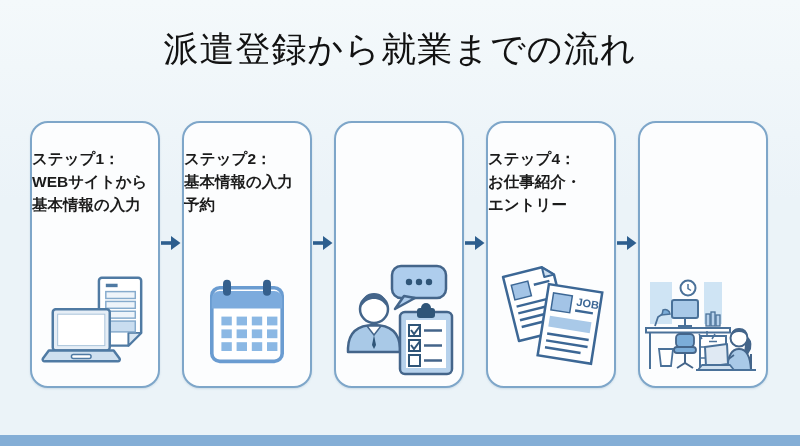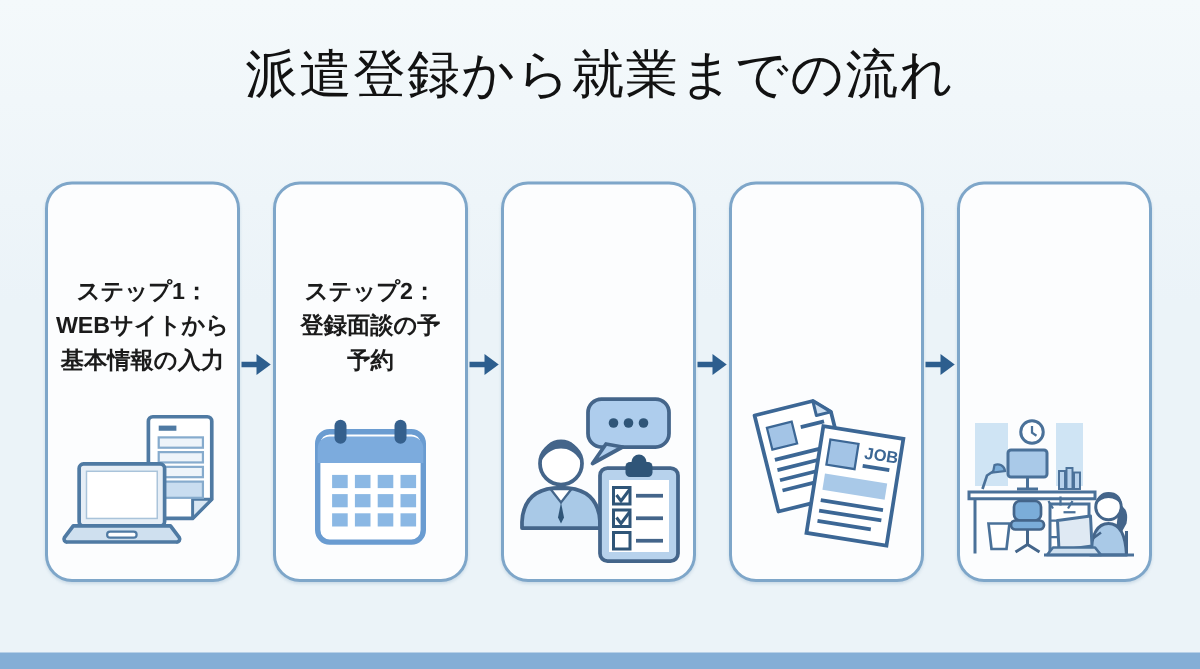--- a/index.html
+++ b/index.html
@@ -28,24 +28,22 @@
     background: var(--card-bg, #fcfdfe);
     border: 2.5px solid var(--card-border, #7ea6c9);
     border-radius: 18px;
     box-shadow: 0 1px 2px rgba(110,150,185,0.25);
   }
   .card-title {
     padding-top: 24px;
     font-size: 15.5px;
     font-weight: 700;
     line-height: 23px;
-    text-align: center;
     white-space: pre-line;
     color: var(--step-text-color, #1b1b1b);
-    margin-top: 36px;
   }
   .card-icon {
     position: absolute;
     bottom: 10px; left: 0; right: 0;
     display: flex;
     align-items: flex-end;
     justify-content: center;
   }
   .arrow {
     position: absolute;
@@ -92,21 +90,21 @@
 
 <div class="arrow" style="left:160px">
   <svg width="22" height="20" viewBox="0 0 22 20">
     <path d="M1 10 H13" stroke="#2d5e8e" stroke-width="3.6" fill="none"></path>
     <path d="M11 3 L20.5 10 L11 17 Z" fill="#2d5e8e"></path>
   </svg>
 </div>
 
 <div class="card" style="left:182px">
   <div class="card-title">ステップ2：
-登録面談の予
+基本情報の入力
 予約</div>
   <div class="card-icon" style="bottom:16px">
     <svg width="96" height="94" viewBox="0 0 120 112">
       <rect x="16" y="12" width="88" height="92" rx="10" fill="#ffffff" stroke="#6a9cd1" stroke-width="4.5"></rect>
       <path d="M16 26 a10 10 0 0 1 10 -10 h68 a10 10 0 0 1 10 10 v12 h-88 z" fill="#7cabdd"></path>
       <rect x="30" y="2" width="10" height="20" rx="5" fill="#35608d"></rect>
       <rect x="80" y="2" width="10" height="20" rx="5" fill="#35608d"></rect>
       <g fill="#8bb8e4">
         <rect x="28" y="48" width="13" height="11"></rect>
           <rect x="47" y="48" width="13" height="11"></rect>
@@ -168,20 +166,23 @@
 </div>
 
 <div class="arrow" style="left:464px">
   <svg width="22" height="20" viewBox="0 0 22 20">
     <path d="M1 10 H13" stroke="#2d5e8e" stroke-width="3.6" fill="none"></path>
     <path d="M11 3 L20.5 10 L11 17 Z" fill="#2d5e8e"></path>
   </svg>
 </div>
 
 <div class="card" style="left:486px">
+  <div class="card-title">ステップ4：
+お仕事紹介・
+エントリー</div>
   <div class="card-icon">
     <svg width="118" height="122" viewBox="0 0 118 122">
       <g transform="rotate(-14 44 56)">
         <path d="M20 16 h40 l10 10 v56 h-50 z" fill="#ffffff" stroke="#3c6795" stroke-width="2.5" stroke-linejoin="round"></path>
         <path d="M60 16 v10 h10 z" fill="#cfe0f1" stroke="#3c6795" stroke-width="2" stroke-linejoin="round"></path>
         <rect x="26" y="26" width="17" height="15" fill="#a3c4e6" stroke="#3c6795" stroke-width="1.5"></rect>
         <line x1="48" y1="31" x2="64" y2="31" stroke="#3c6795" stroke-width="2.5"></line>
         <line x1="26" y1="48" x2="64" y2="48" stroke="#3c6795" stroke-width="2.5"></line>
         <line x1="26" y1="55" x2="64" y2="55" stroke="#3c6795" stroke-width="2.5"></line>
         <line x1="26" y1="62" x2="64" y2="62" stroke="#3c6795" stroke-width="2.5"></line>

